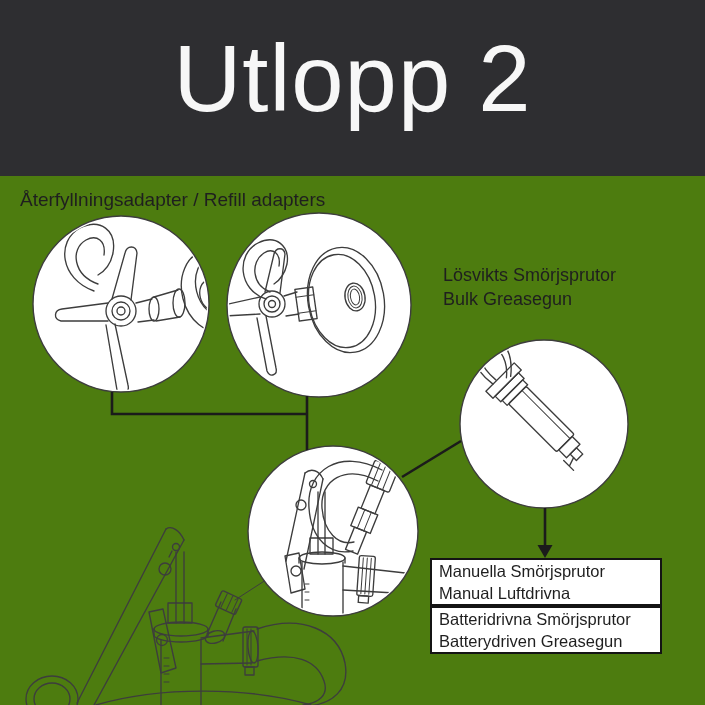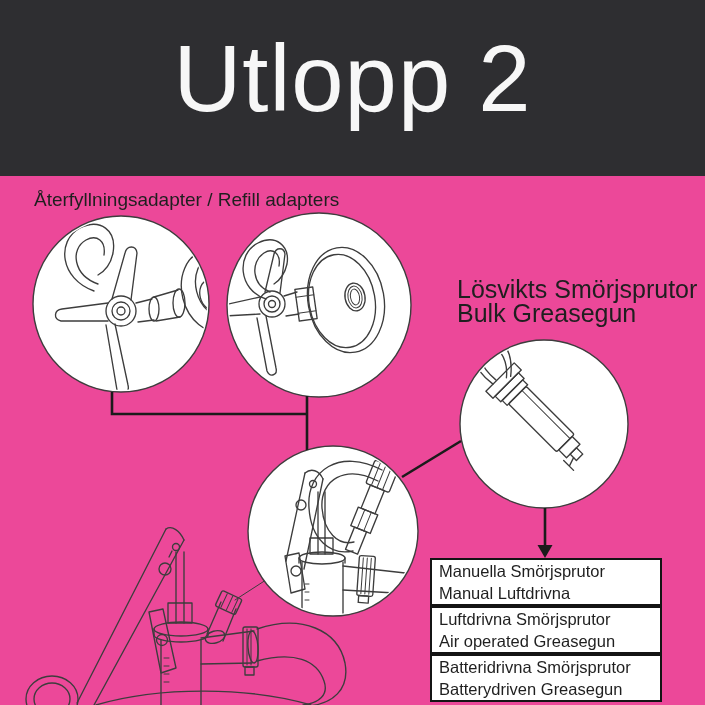--- a/index.html
+++ b/index.html
@@ -1,27 +1,27 @@
 <!DOCTYPE html>
 <html style="--header-bg: #2e2e31; --header-text: #f7f7f7; --text: #1f1f1f; --line-art: #3d3d3d; --connector: #1b1b1b; --table-border: #141414;"><head>
 <meta charset="utf-8">
 <style>
   :root{
     --header-bg:#2e2e31; --header-text:#f7f7f7; --text:#1f1f1f;
     --line-art:#3d3d3d; --connector:#1b1b1b; --table-border:#141414;
   }
   *{margin:0;padding:0;box-sizing:border-box;}
   body{background:#888;font-family:"Liberation Sans",sans-serif;}
-  .page{position:relative;width:705px;height:705px;background:#ec4899;overflow:hidden;}
+  .page{position:relative;width:705px;height:705px;background:#4d7c0f;overflow:hidden;}
   .header{position:absolute;left:0;top:0;width:705px;height:176px;background:var(--header-bg,#2e2e31);z-index:2;}
   .title{position:absolute;top:32px;left:0;width:100%;text-align:center;
          font-size:94px;line-height:1;color:var(--header-text,#f7f7f7);letter-spacing:1px;}
-  .label{position:absolute;color:var(--text,#1f1f1f);z-index:3;margin-left:14px;}
+  .label{position:absolute;color:var(--text,#1f1f1f);z-index:3;}
   .refill{left:20px;top:188px;font-size:19px;line-height:23px;}
-  .bulk{left:443px;top:277px;font-size:25px;line-height:24px;}
+  .bulk{left:443px;top:263px;font-size:18px;line-height:24px;}
   svg.canvas{position:absolute;left:0;top:0;width:705px;height:705px;z-index:1;pointer-events:none;}
   .art{stroke:var(--line-art,#3d3d3d);fill:none;stroke-width:1.35;stroke-linecap:round;stroke-linejoin:round;}
   .thin{stroke-width:1;}
   .circleframe{stroke:var(--line-art,#3d3d3d);fill:#ffffff;stroke-width:1.4;}
   .connector{stroke:var(--connector,#1b1b1b);stroke-width:2.6;fill:none;}
   .arrowhead{fill:var(--connector,#1b1b1b);stroke:none;}
   .gtable{position:absolute;left:430px;top:558px;width:204px;z-index:3;}
   .grow{width:232px;height:48px;border:2px solid var(--table-border,#141414);
         background:#fff;padding:1px 0 0 7px;}
   .gline{font-size:16.5px;line-height:21.5px;color:var(--text,#1f1f1f);white-space:nowrap;}
@@ -202,22 +202,18 @@
       <polygon class="arrowhead" points="537.5,545 552.5,545 545,558"></polygon>
     </g>
   </svg>
 
   <div class="gtable">
     <div class="grow">
       <div class="gline">Manuella Smörjsprutor</div>
       <div class="gline">Manual Luftdrivna</div>
     </div>
     <div class="grow">
-      <div class="gline">Luftdrivna Smörjsprutor</div>
-      <div class="gline">Air operated Greasegun</div>
-    </div>
-    <div class="grow">
       <div class="gline">Batteridrivna Smörjsprutor</div>
       <div class="gline">Batterydriven Greasegun</div>
     </div>
   </div>
 
 </div>
 
 </body></html>

